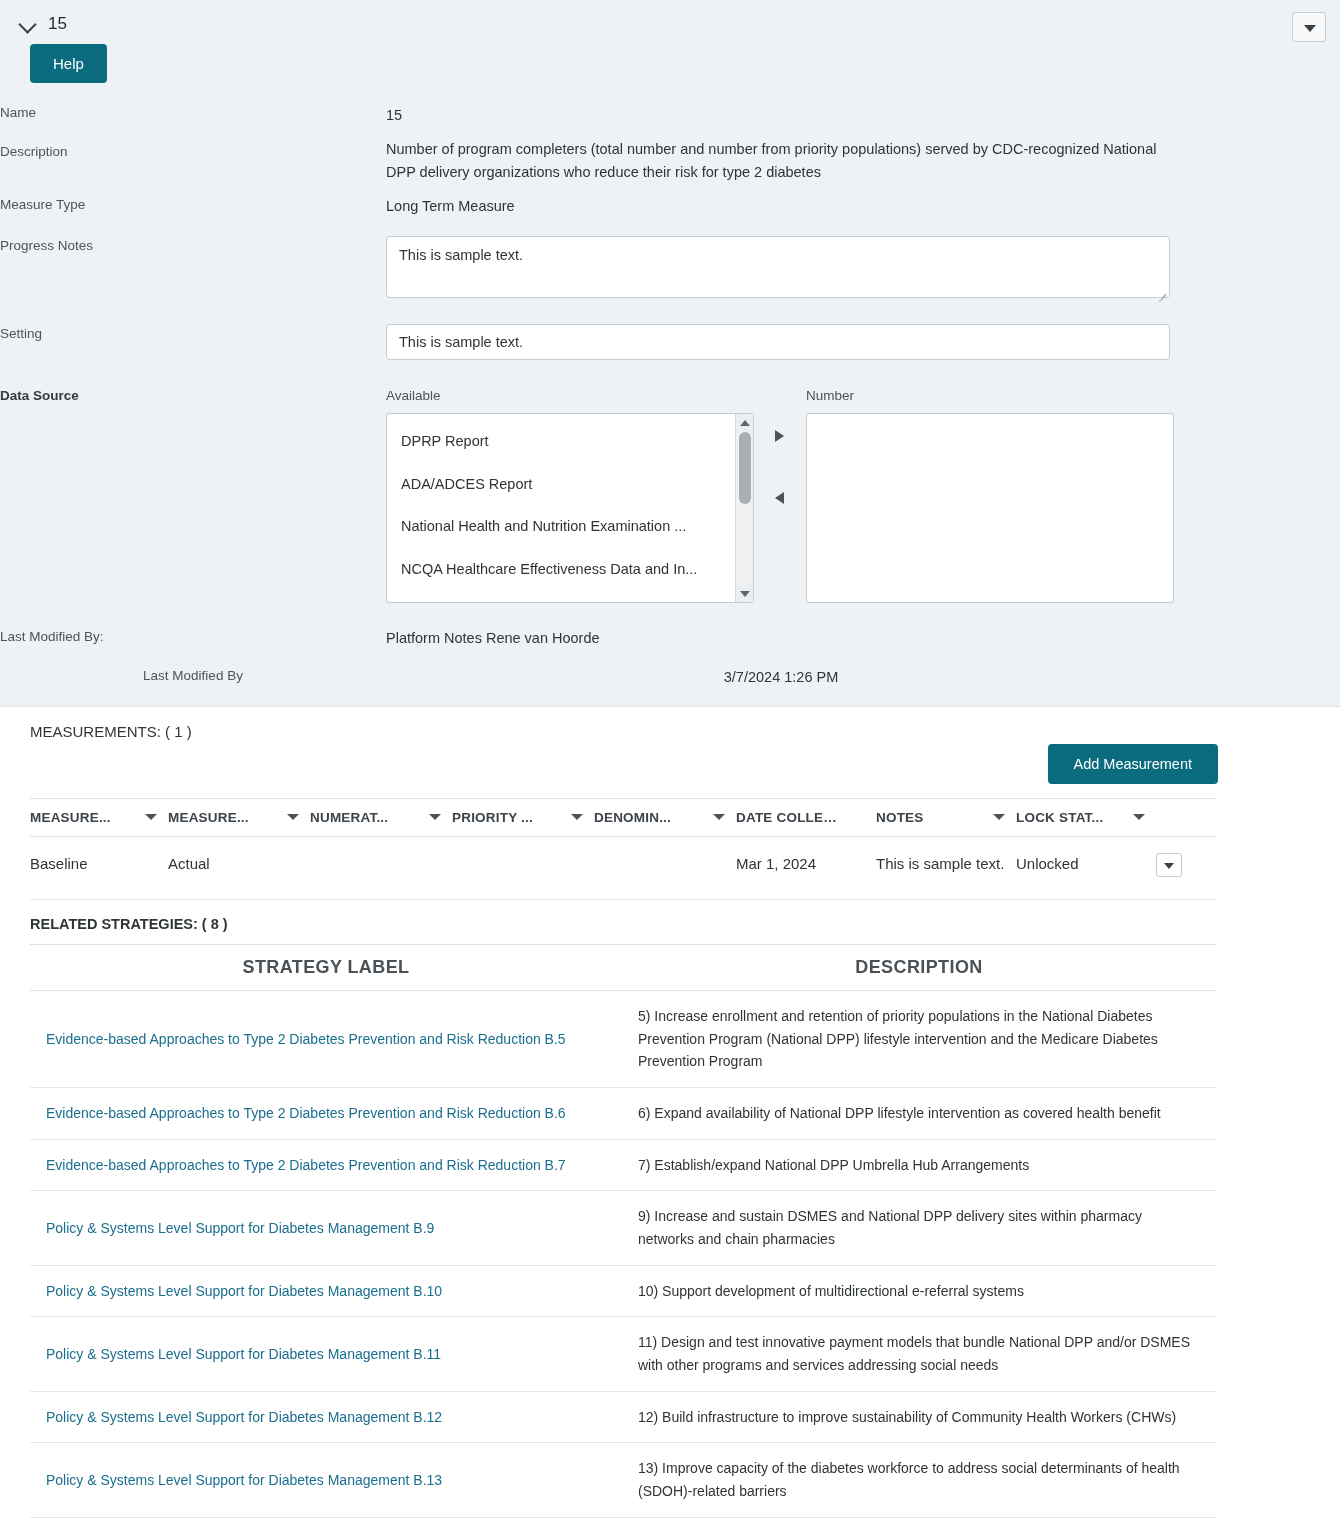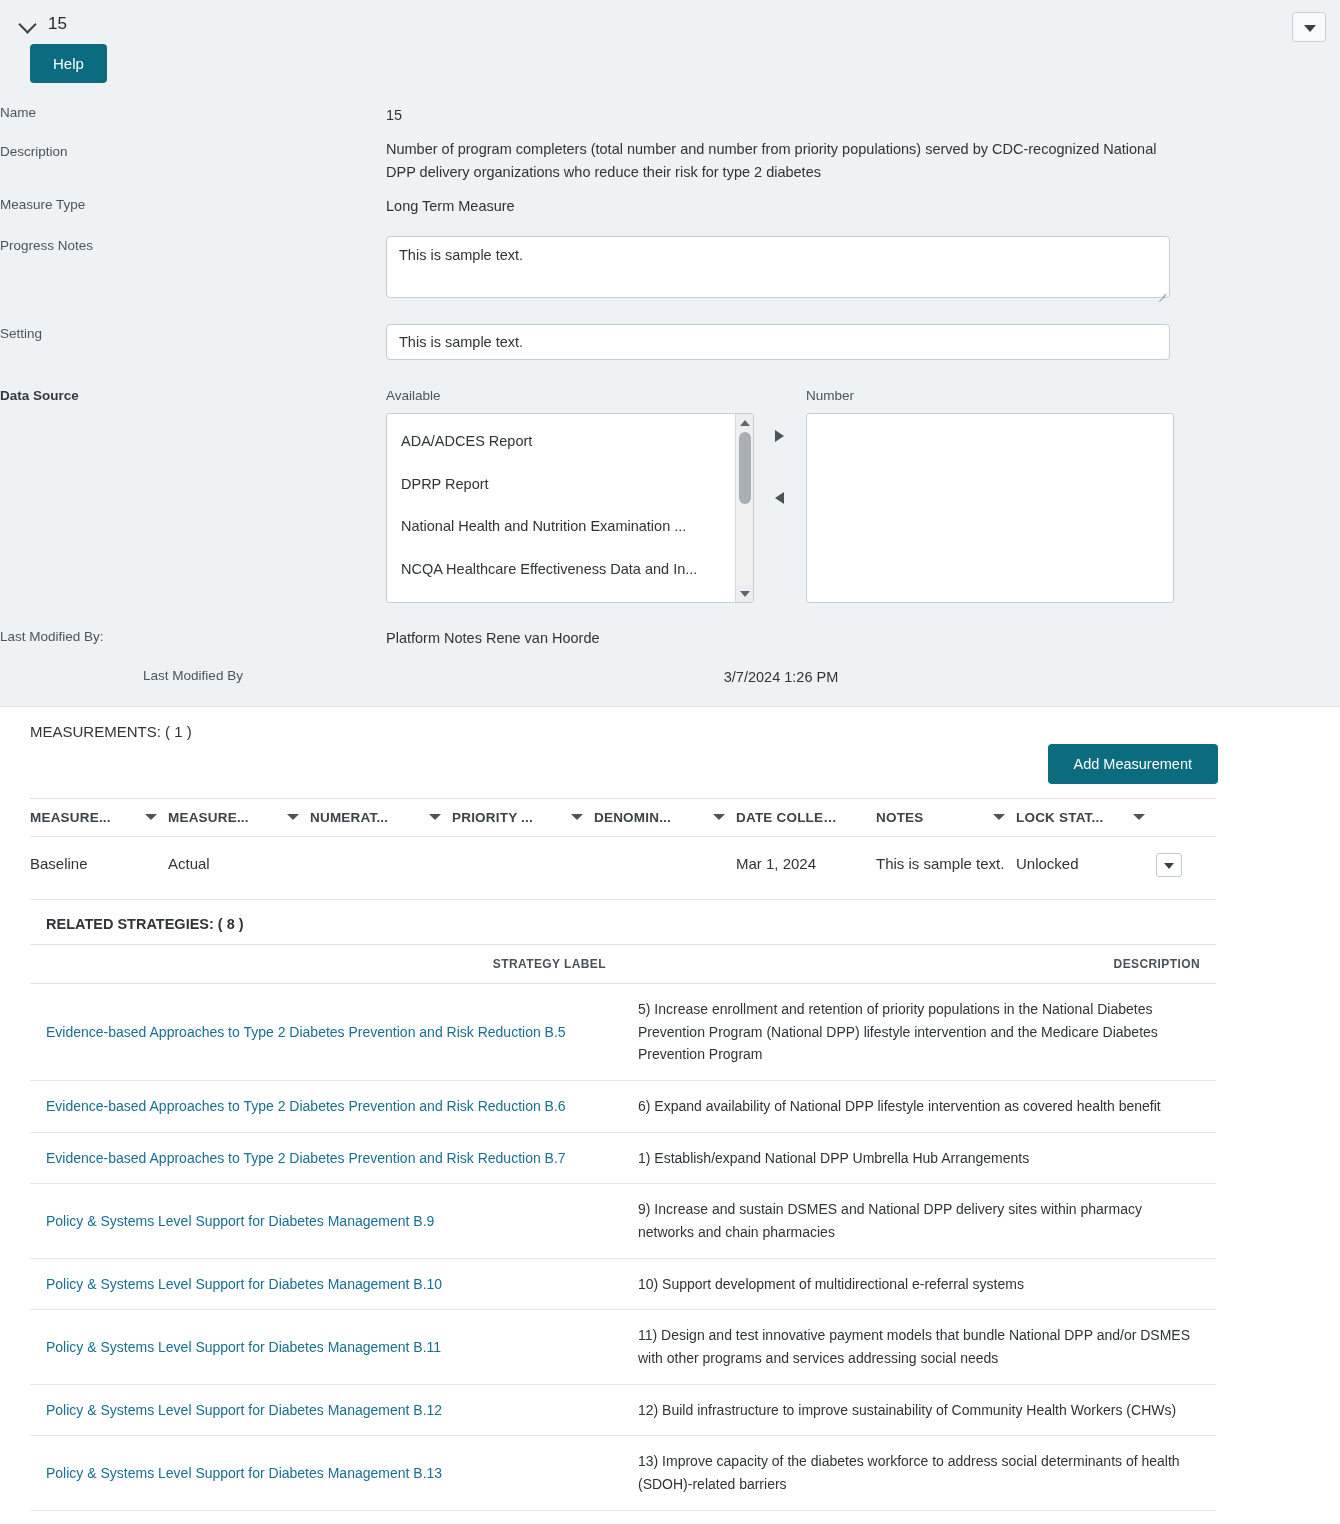--- a/index.html
+++ b/index.html
@@ -339,31 +339,31 @@
     position: absolute; left: 7px; top: 9px;
     border-left: 5px solid transparent;
     border-right: 5px solid transparent;
     border-top: 6px solid #3c4043;
   }
 
   
   .rel-title {
     font-size: 14.5px;
     font-weight: bold;
-    padding: 16px 0 12px 46px;
+    padding: 16px 0 12px 30px;
     color: #2f3437;
   }
   table.rel {
     width: 1186px;
     margin-left: 30px;
     border-collapse: collapse;
   }
   table.rel th {
-    text-align: right;
-    font-size: 12px;
+    text-align: center;
+    font-size: 18px;
     font-weight: bold;
     letter-spacing: .4px;
     color: #4a5157;
     padding: 12px 16px;
     border-top: 1px solid #dde1e5;
     border-bottom: 1px solid #dde1e5;
     background: #fff;
   }
   table.rel th.c1 { width: 592px; }
   table.rel td {
@@ -433,22 +433,22 @@
   </div>
 
   <div class="row picklist-row" style="padding-top:20px;">
     <div class="label bold">Data Source</div>
     <div class="value" style="max-width:none;">
       <div class="picklist">
         <div>
           <div class="pl-col-label">Available</div>
           <div class="pl-box">
             <div class="pl-list">
+              <div class="pl-item">DPRP Report</div>
               <div class="pl-item">ADA/ADCES Report</div>
-              <div class="pl-item">DPRP Report</div>
               <div class="pl-item">National Health and Nutrition Examination ...</div>
               <div class="pl-item">NCQA Healthcare Effectiveness Data and In...</div>
             </div>
             <div class="pl-scroll">
               <div class="arrow up"></div>
               <div class="pl-thumb"></div>
               <div class="arrow down"></div>
             </div>
           </div>
         </div>
@@ -574,21 +574,21 @@
       <tr>
         <td class="c1">
           <a class="strat-link">Evidence-based Approaches to Type 2 Diabetes Prevention and Risk Reduction B.6</a>
         </td>
         <td class="desc-cell">6) Expand availability of National DPP lifestyle intervention as covered health benefit</td>
       </tr>
       <tr>
         <td class="c1">
           <a class="strat-link">Evidence-based Approaches to Type 2 Diabetes Prevention and Risk Reduction B.7</a>
         </td>
-        <td class="desc-cell">1) Establish/expand National DPP Umbrella Hub Arrangements</td>
+        <td class="desc-cell">7) Establish/expand National DPP Umbrella Hub Arrangements</td>
       </tr>
       <tr>
         <td class="c1">
           <a class="strat-link">Policy &amp; Systems Level Support for Diabetes Management B.9</a>
         </td>
         <td class="desc-cell">9) Increase and sustain DSMES and National DPP delivery sites within pharmacy networks and chain pharmacies</td>
       </tr>
       <tr>
         <td class="c1">
           <a class="strat-link">Policy &amp; Systems Level Support for Diabetes Management B.10</a>

